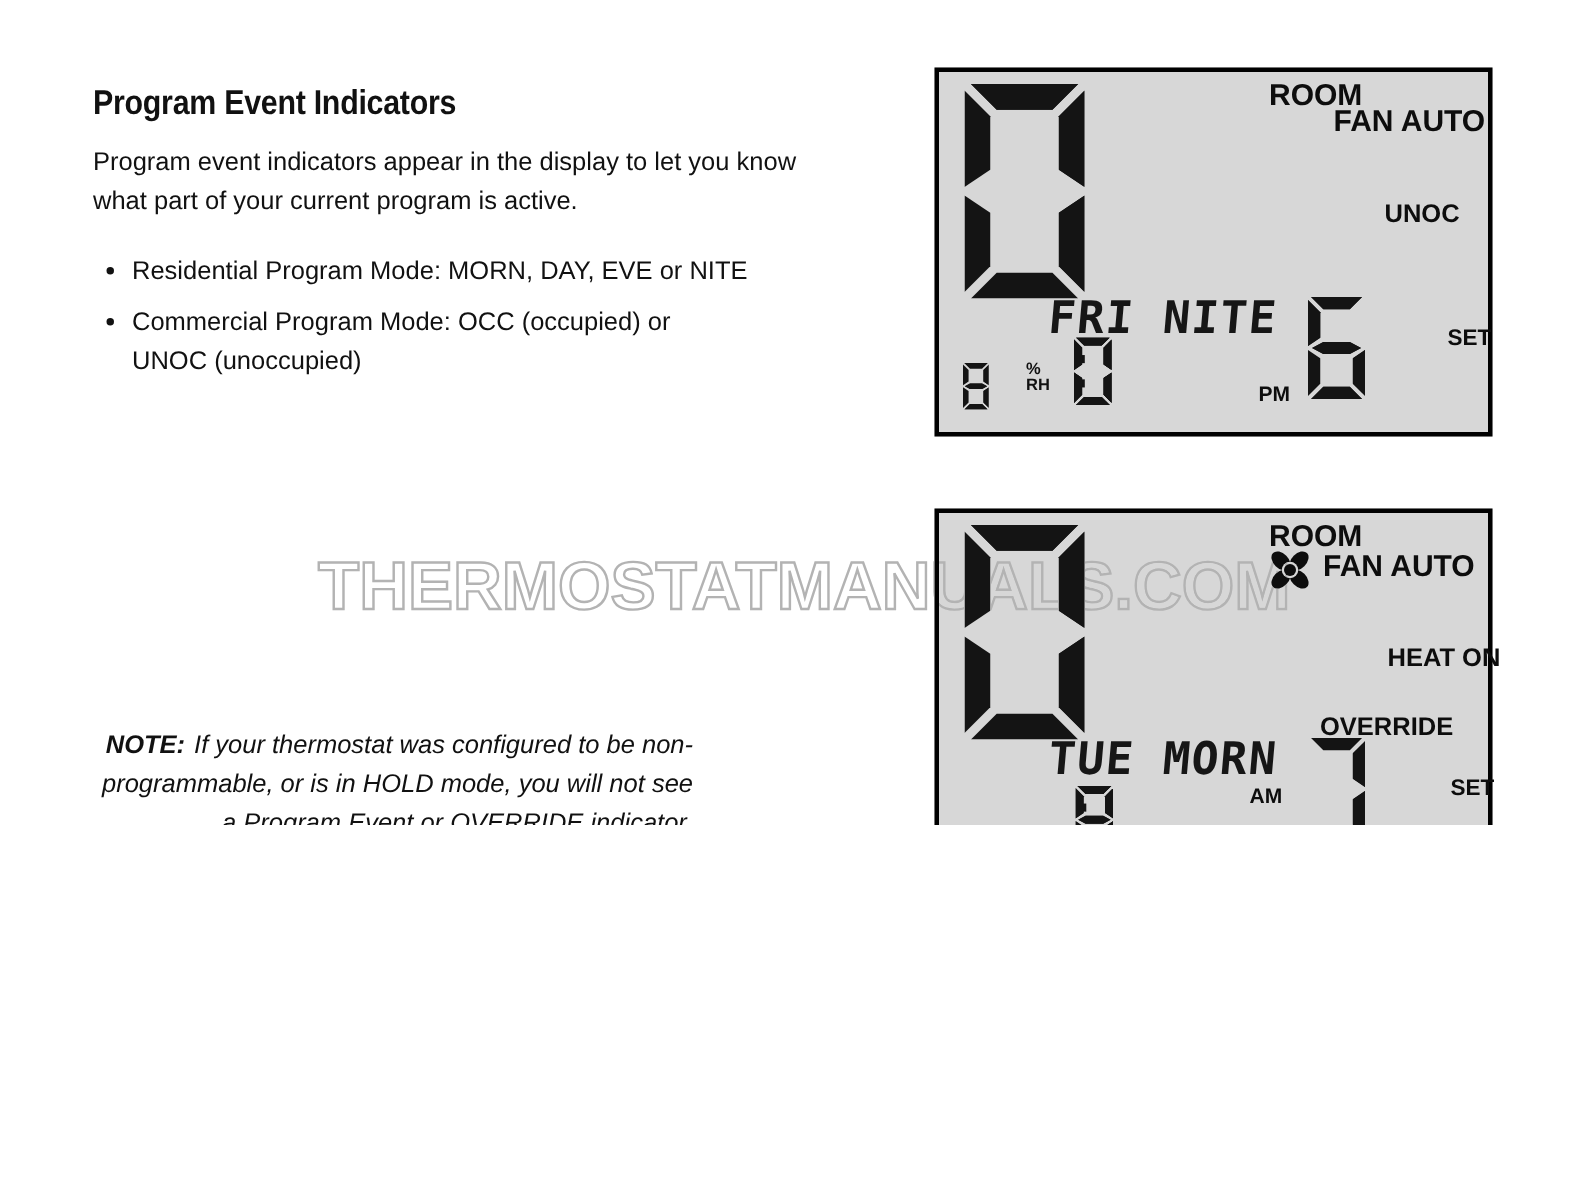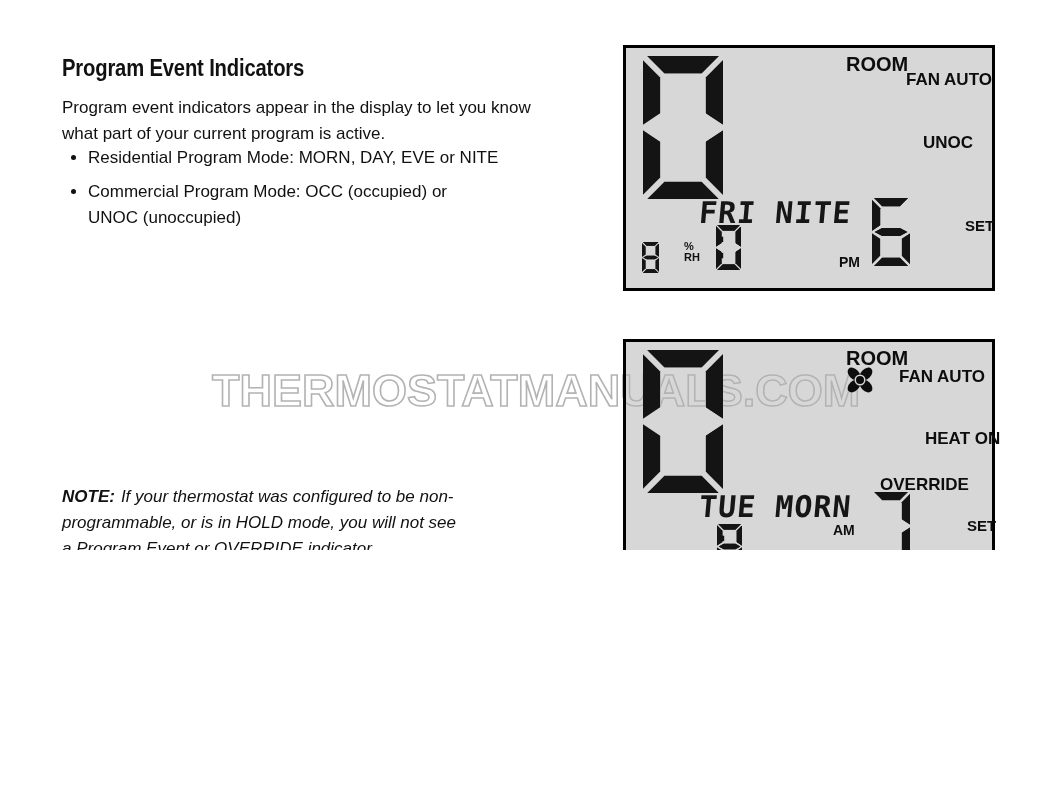--- a/index.html
+++ b/index.html
@@ -3,45 +3,45 @@
 <meta charset="utf-8">
 <style>
   html,body{margin:0;padding:0;background:#fff;}
   .page{position:relative;width:1058px;height:550px;background:#fff;overflow:hidden;
         font-family:"Liberation Sans",sans-serif;color:#111;}
 
   
   .title{position:absolute;left:62px;top:40px;font-size:23px;font-weight:700;
          transform:scaleX(.88);transform-origin:left;white-space:nowrap;letter-spacing:-.2px;}
   .intro{position:absolute;left:62px;top:78px;width:500px;font-size:17px;line-height:26px;}
-  .mode-list{position:absolute;left:62px;top:145px;width:520px;margin:0;padding:0 0 0 26px;
+  .mode-list{position:absolute;left:62px;top:168px;width:520px;margin:0;padding:0 0 0 26px;
              font-size:17px;line-height:26px;}
   .mode-list li{margin-bottom:8px;}
   .mode-list li.wrap{max-width:385px;}
   .override-p{position:absolute;left:62px;top:350px;width:543px;font-size:17px;line-height:26px;}
   .note-p{position:absolute;left:62px;top:467px;width:400px;font-size:17px;line-height:26px;
-          font-style:italic;}
+          font-style:italic;text-align:right;}
   .note-p b{font-weight:700;margin-right:6px;}
 
   
   .lcd{position:absolute;left:623px;width:372px;height:246px;background:#d7d7d7;
        border:3px solid #000;box-sizing:border-box;text-align:center;}
   #lcd1{top:45px;} #lcd2{top:339px;}
   .lcd *{position:absolute;}
   .seg-row{display:flex;align-items:stretch;}
   .seg-row svg{height:100%;width:auto;display:block;}
   .seg-row polygon,.seg-row rect{fill:#141414;}
   .big-temp{left:17px;top:8px;height:143px;gap:16px;}
   .set-temp{left:246px;top:150px;height:68px;gap:10px;}
   .time-row{left:90px;top:177px;height:45px;gap:4px;}
   #lcd2 .time-row{left:91px;top:182px;}
   .hum-row{left:16px;top:194px;height:31px;gap:3px;}
   .lbl{font-weight:700;color:#0d0d0d;white-space:nowrap;line-height:1;}
   .room-lbl{left:220px;top:6px;font-size:20px;}
-  .fan-lbl{left:263px;top:23px;font-size:17px;margin-left:17px;}
+  .fan-lbl{left:263px;top:23px;font-size:20px;}
   #lcd2 .fan-lbl{left:256px;top:26px;}
   .mode-lbl{left:297px;top:86px;font-size:17px;}
   #lcd2 .mode-lbl{left:299px;top:88px;}
   .override-lbl{left:254px;top:134px;font-size:17px;}
   .set-lbl{left:339px;top:170px;font-size:15px;}
   #lcd2 .set-lbl{left:341px;top:176px;}
   .ampm{font-size:14px;font-weight:700;}
   .pm-lbl{left:213px;top:207px;}
   .am-lbl{left:207px;top:181px;}
   .day-event{left:73px;top:150px;font-family:"DejaVu Sans Mono",monospace;font-weight:700;

